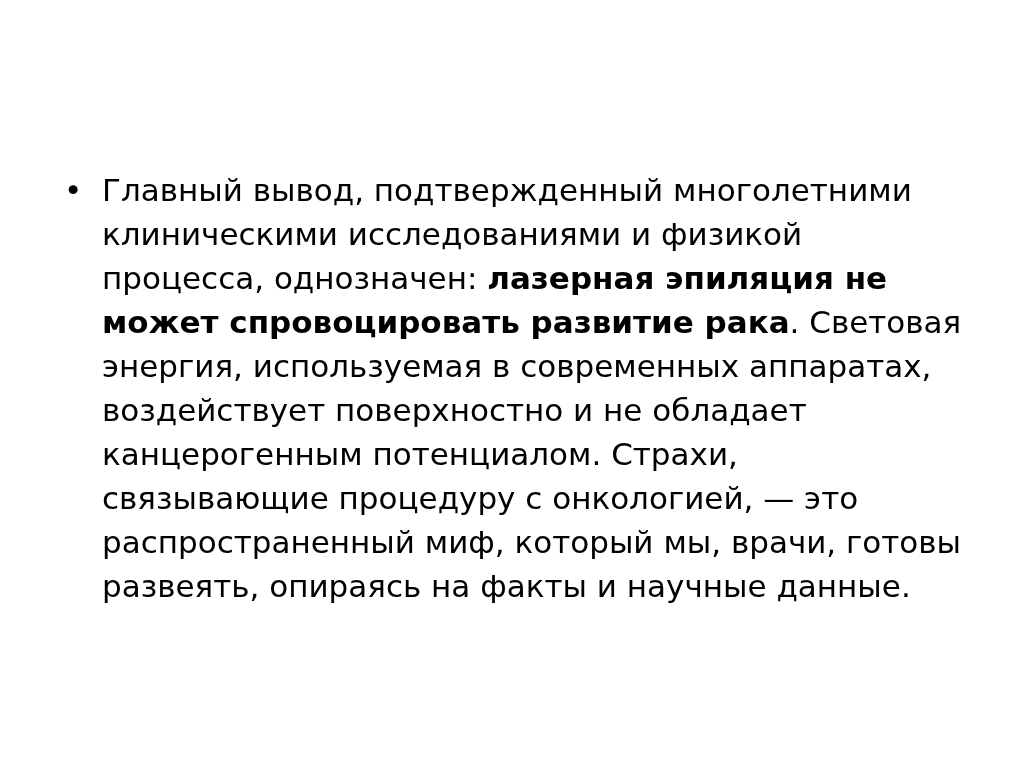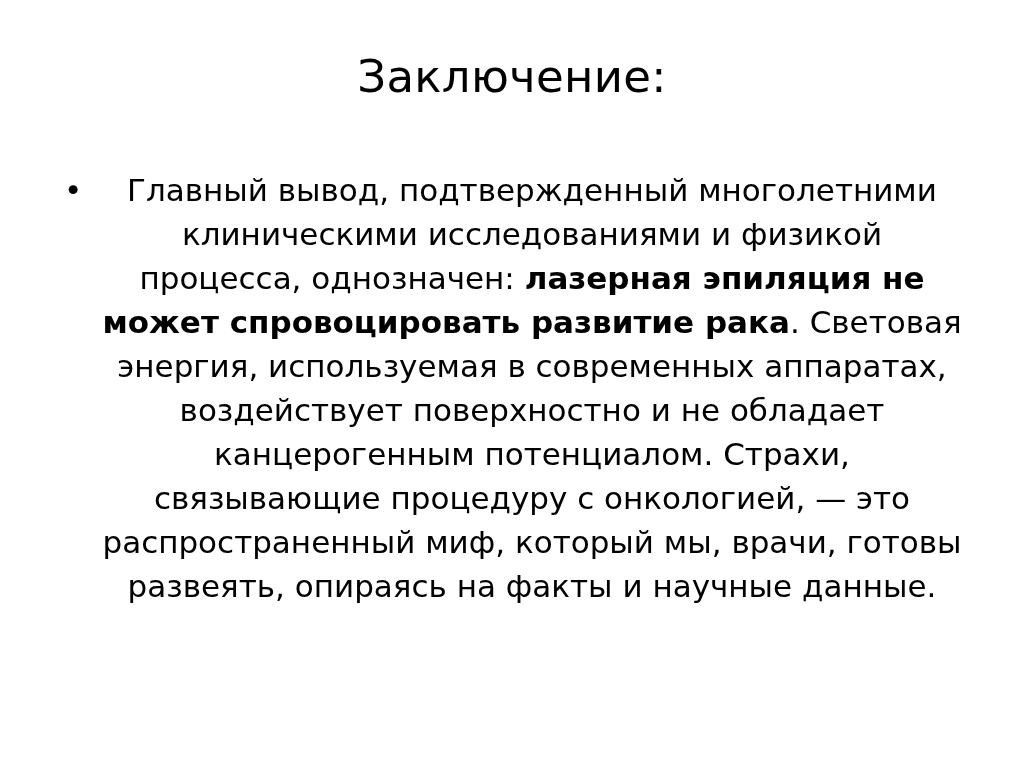--- a/index.html
+++ b/index.html
@@ -51,33 +51,32 @@
     text-align: left;
     padding-left: 8px;
     box-sizing: border-box;
     color: #000000;
   }
   .bullet-text {
     flex: 1 1 auto;
     font-size: 31px;
     line-height: 44px;
     color: #000000;
-    text-align: center;
+    text-align: left;
     max-width: 860px;
   }
   .bullet-text b {
     font-weight: bold;
   }
 </style>
 </head>
 <body>
 
 <div class="slide">
 
-  <div class="slide-title">Заключение:</div>
 
   <div class="body-block">
     <div class="bullet-row">
       <div class="bullet-mark">•</div>
       <div class="bullet-text" id="bullet-text-0"><span>Главный вывод, подтвержденный многолетними клиническими исследованиями и физикой процесса, однозначен: </span><b>лазерная эпиляция не может спровоцировать развитие рака</b><span>. Световая энергия, используемая в современных аппаратах, воздействует поверхностно и не обладает канцерогенным потенциалом. Страхи, связывающие процедуру с онкологией, — это распространенный миф, который мы, врачи, готовы развеять, опираясь на факты и научные данные.</span></div>
     </div>
   </div>
 
 </div>
 

